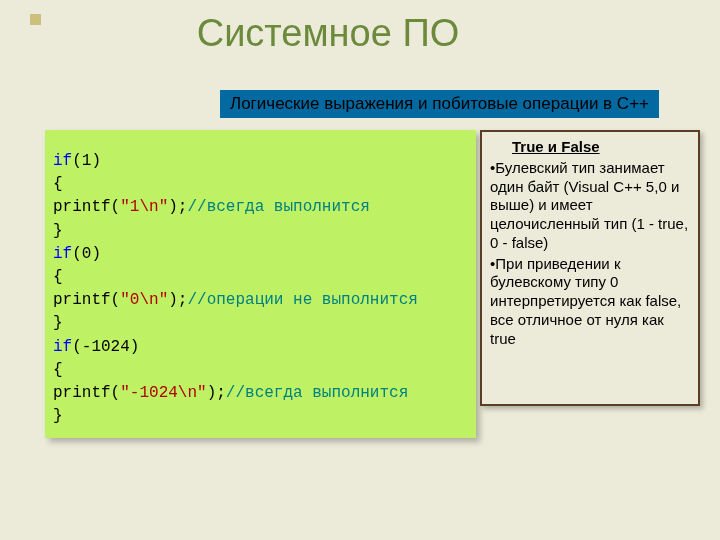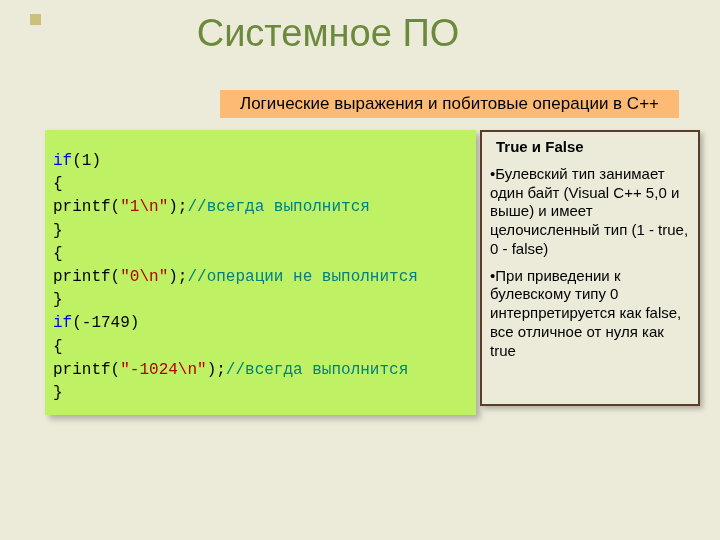--- a/index.html
+++ b/index.html
@@ -31,24 +31,24 @@
     width: 656px;
     text-align: center;
     font-size: 38px;
     color: #6b8a3c;
     font-family: Arial, sans-serif;
   }
   .subtitle {
     position: absolute;
     top: 90px;
     left: 220px;
-    background: #fdba74;
+    background: #0369a1;
     color: #000;
     font-size: 17px;
-    padding: 4px 20px;
+    padding: 4px 10px;
     white-space: nowrap;
   }
   .code-box {
     position: absolute;
     top: 130px;
     left: 45px;
     width: 415px;
     background: #bef264;
     box-shadow: 4px 4px 6px rgba(0,0,0,0.25);
     font-family: "Courier New", monospace;
@@ -69,49 +69,51 @@
     border: 2px solid #593d27;
     box-shadow: 3px 3px 5px rgba(0,0,0,0.25);
     background: #ecead9;
     padding: 6px 8px;
     font-size: 15px;
     color: #000;
     line-height: 1.25;
   }
   .side-box .h {
     font-weight: bold;
-    margin-left: 6px;
+    margin-left: 22px;
+    text-decoration: underline;
   }
   .side-box .bul {
-    margin-top: 8px;
+    margin-top: 2px;
   }
 </style>
 </head>
 <body>
 
 <div class="slide">
 
   <div class="bullet-sq"></div>
 
   <div class="title">Системное ПО</div>
 
   <div class="subtitle">Логические выражения и побитовые операции в С++</div>
 
   <div class="code-box">
 
     <div><span class="kw">if</span><span>(1)</span></div>
     <div>{</div>
     <div><span>    printf(</span><span class="str">"1\n"</span><span>);</span><span class="cmt">//всегда выполнится</span></div>
     <div>}</div>
 
+    <div><span class="kw">if</span><span>(0)</span></div>
     <div>{</div>
     <div><span>    printf(</span><span class="str">"0\n"</span><span>);</span><span class="cmt">//операции не выполнится</span></div>
     <div>}</div>
 
-    <div><span class="kw">if</span><span>(-1749)</span></div>
+    <div><span class="kw">if</span><span>(-1024)</span></div>
     <div>{</div>
     <div><span>    printf(</span><span class="str">"-1024\n"</span><span>);</span><span class="cmt">//всегда выполнится</span></div>
     <div>}</div>
   </div>
 
   <div class="side-box">
     <div class="h">True и False</div>
     <div class="bul">•<span>Булевский тип занимает один байт (Visual C++ 5,0 и выше) и имеет целочисленный тип (1 - true, 0 - false)</span></div>
     <div class="bul">•<span>При приведении к булевскому типу 0 интерпретируется как false, все отличное от нуля как true</span></div>
   </div>

